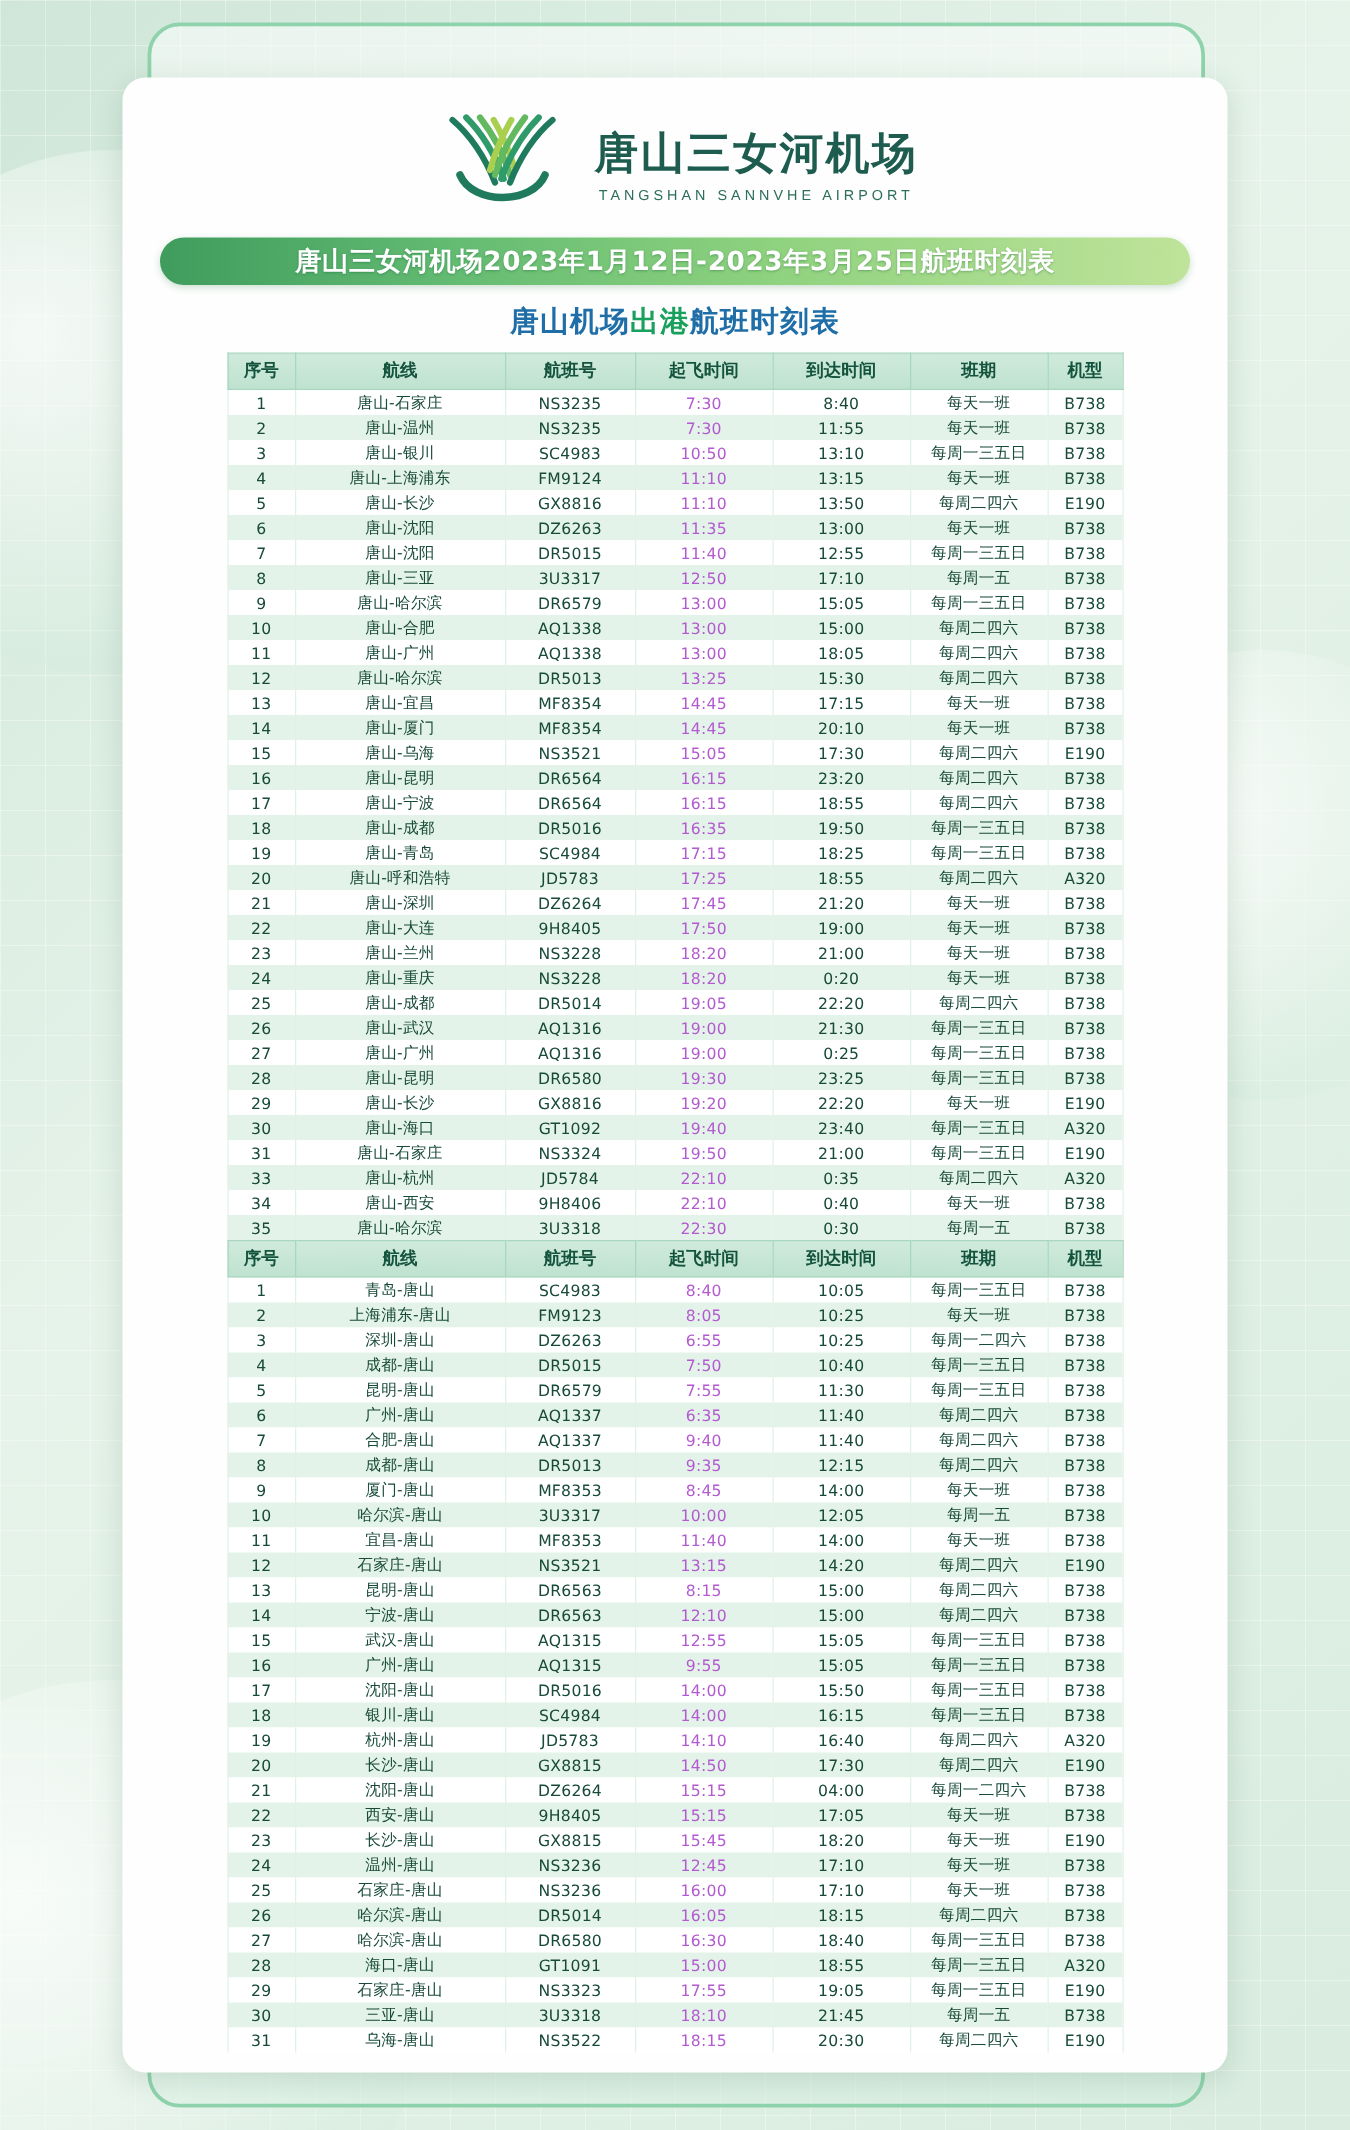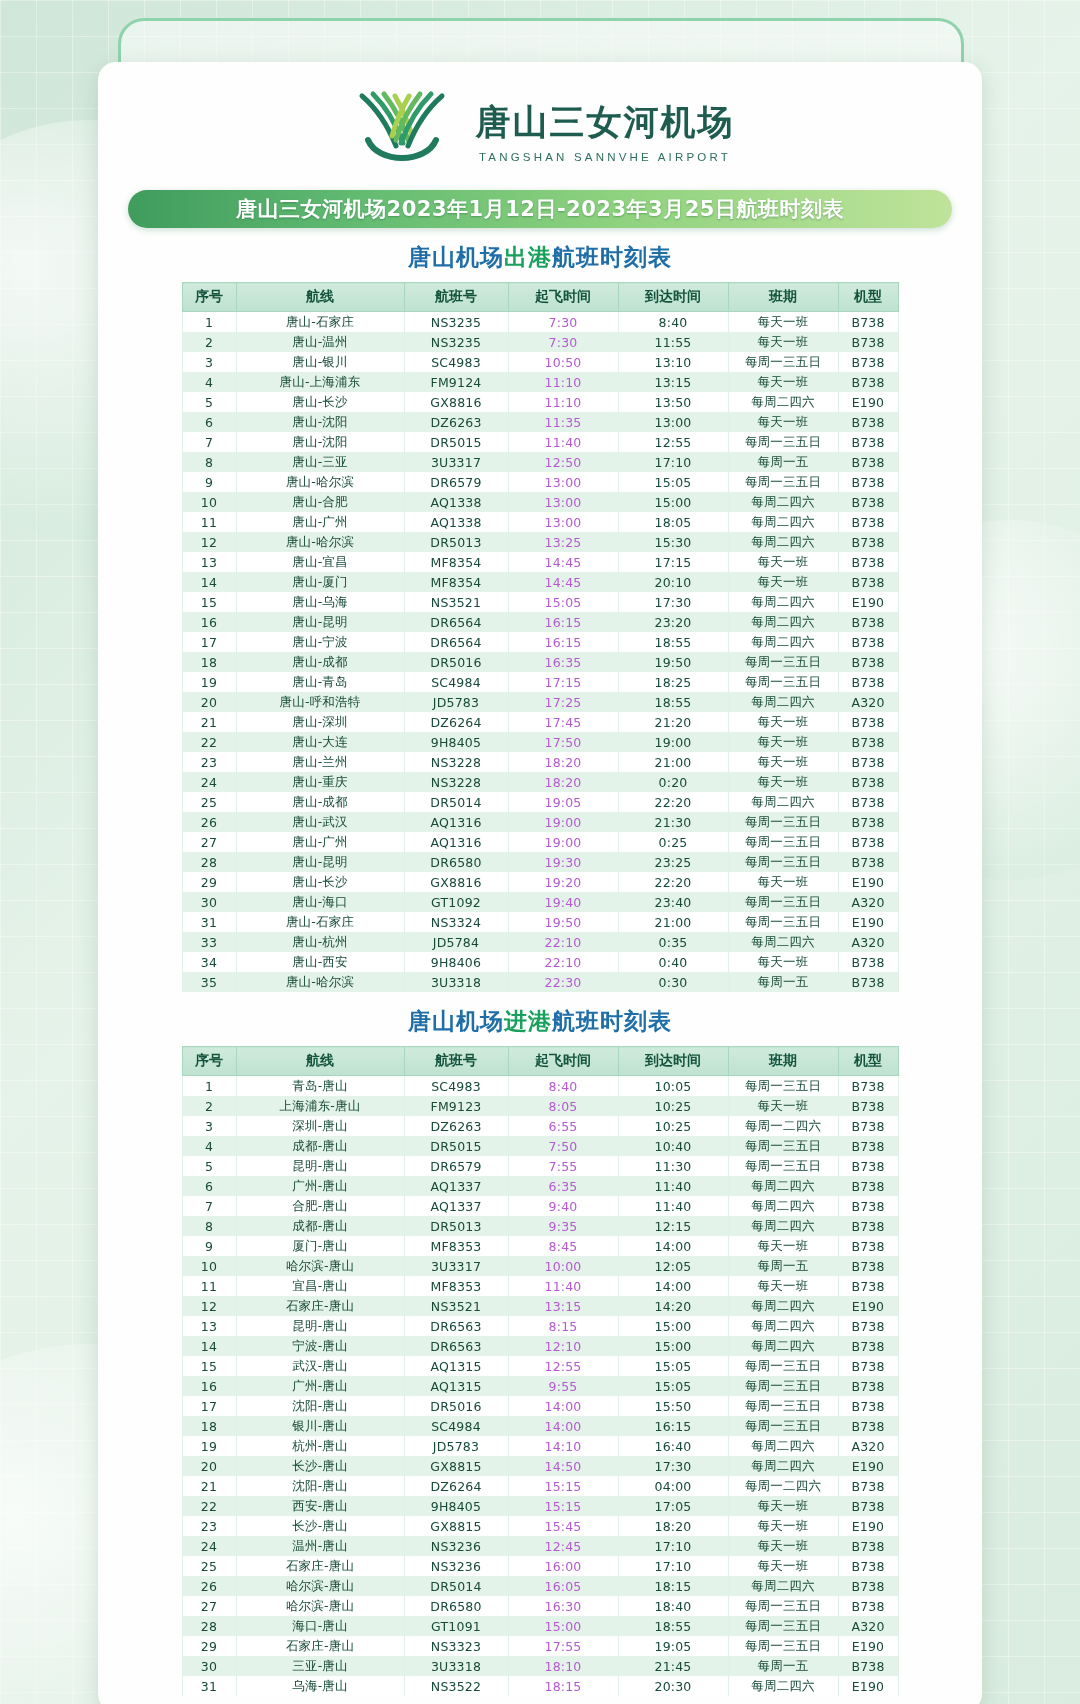--- a/index.html
+++ b/index.html
@@ -492,23 +492,20 @@
           <td class="route">唐山-哈尔滨</td>
           <td>3U3318</td>
           <td class="dep">22:30</td>
           <td>0:30</td>
           <td>每周一五</td>
           <td>B738</td>
         </tr>
       </tbody>
   </table>
 
-  <div class="sec-title">
-    <span>唐山机场</span><span class="hl">进港</span><span>航班时刻表</span>
-  </div>
 
   <table class="sched">
     <colgroup>
       <col class="c-no">
         <col class="c-route">
         <col class="c-flt">
         <col class="c-dep">
         <col class="c-arr">
         <col class="c-days">
         <col class="c-ac">

